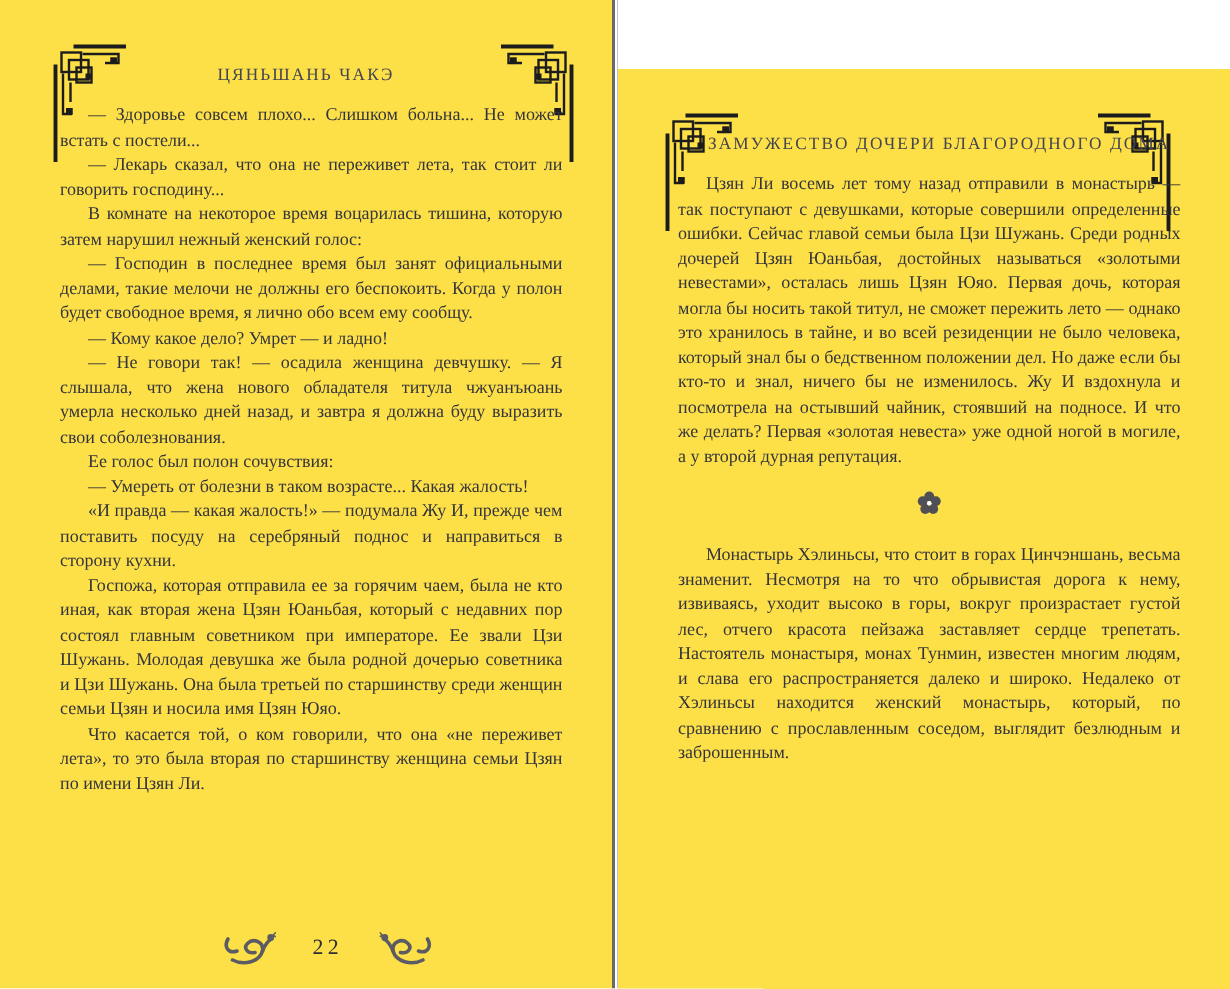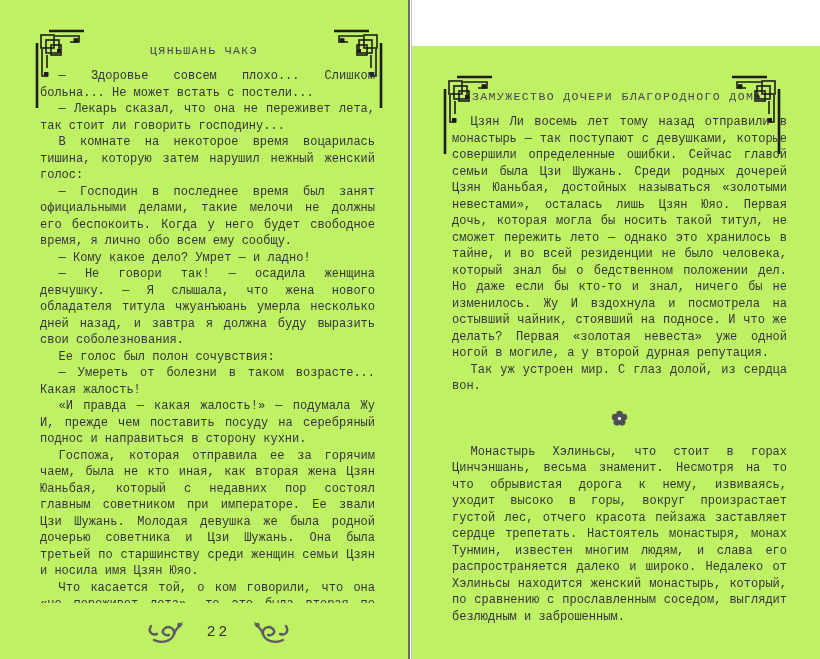--- a/index.html
+++ b/index.html
@@ -1,18 +1,18 @@
 <!DOCTYPE html>
 <html><head>
 <meta charset="utf-8">
 <style>
   html,body{margin:0;padding:0;background:#ffffff;}
   body{width:820px;height:659px;overflow:hidden;font-family:"Liberation Serif", serif;}
   .spread{position:relative;display:flex;width:820px;height:659px;background:#ffffff;}
-  .page{position:relative;height:659px;flex:0 0 408px;background:#bef264;font-family:Liberation Mono, monospace;}
+  .page{position:relative;height:659px;flex:0 0 408px;background:#fde047;}
   .page.right{flex:0 0 408px;margin-top:46px;}
   .gutter{flex:0 0 4px;height:659px;background:linear-gradient(to right,#6a6a6a 0,#6a6a6a 2px,#ffffff 2px,#ffffff 3px,#c4c4c4 3px,#c4c4c4 4px);}
   .running-header{position:absolute;top:44px;left:60px;right:60px;margin:0;text-align:center;
     font-size:11.5px;font-weight:normal;letter-spacing:1.4px;color:#454550;white-space:nowrap;}
   .body-text{position:absolute;top:68px;left:40px;right:33px;bottom:56px;overflow:hidden;
     font-size:12px;line-height:16.5px;color:#34343c;text-align:justify;}
   .body-text p{margin:0;text-indent:1.55em;}
   .corner{position:absolute;top:28px;width:50px;height:80px;}
   .corner.tl{left:34px;}
   .corner.tr{right:24px;transform:scaleX(-1);}
@@ -80,21 +80,21 @@
     <svg class="corner tr" viewBox="0 0 50 80">
         <use href="#fretwork"></use>
       </svg>
 
     <h1 class="running-header">ЦЯНЬШАНЬ ЧАКЭ</h1>
 
     <div class="body-text">
       <p>— Здоровье совсем плохо... Слишком больна... Не может встать с постели...</p>
       <p>— Лекарь сказал, что она не переживет лета, так стоит ли говорить господину...</p>
       <p>В комнате на некоторое время воцарилась тишина, которую затем нарушил нежный женский голос:</p>
-      <p>— Господин в последнее время был занят официальными делами, такие мелочи не должны его беспокоить. Когда у него будет свободное время, я лично обо всем ему сообщу.</p>
+      <p>— Господин в последнее время был занят официальными делами, такие мелочи не должны его беспокоить. Когда у полон будет свободное время, я лично обо всем ему сообщу.</p>
       <p>— Кому какое дело? Умрет — и ладно!</p>
       <p>— Не говори так! — осадила женщина девчушку. — Я слышала, что жена нового обладателя титула чжуанъюань умерла несколько дней назад, и завтра я должна буду выразить свои соболезнования.</p>
       <p>Ее голос был полон сочувствия:</p>
       <p>— Умереть от болезни в таком возрасте... Какая жалость!</p>
       <p>«И правда — какая жалость!» — подумала Жу И, прежде чем поставить посуду на серебряный поднос и направиться в сторону кухни.</p>
       <p>Госпожа, которая отправила ее за горячим чаем, была не кто иная, как вторая жена Цзян Юаньбая, который с недавних пор состоял главным советником при императоре. Ее звали Цзи Шужань. Молодая девушка же была родной дочерью советника и Цзи Шужань. Она была третьей по старшинству среди женщин семьи Цзян и носила имя Цзян Юяо.</p>
       <p>Что касается той, о ком говорили, что она «не переживет лета», то это была вторая по старшинству женщина семьи Цзян по имени Цзян Ли.</p>
     </div>
 
     <div class="page-footer">
@@ -115,21 +115,20 @@
         <use href="#fretwork"></use>
       </svg>
     <svg class="corner tr" viewBox="0 0 50 80">
         <use href="#fretwork"></use>
       </svg>
 
     <h1 class="running-header">ЗАМУЖЕСТВО ДОЧЕРИ БЛАГОРОДНОГО ДОМА</h1>
 
     <div class="body-text">
       <p>Цзян Ли восемь лет тому назад отправили в монастырь — так поступают с девушками, которые совершили определенные ошибки. Сейчас главой семьи была Цзи Шужань. Среди родных дочерей Цзян Юаньбая, достойных называться «золотыми невестами», осталась лишь Цзян Юяо. Первая дочь, которая могла бы носить такой титул, не сможет пережить лето — однако это хранилось в тайне, и во всей резиденции не было человека, который знал бы о бедственном положении дел. Но даже если бы кто-то и знал, ничего бы не изменилось. Жу И вздохнула и посмотрела на остывший чайник, стоявший на подносе. И что же делать? Первая «золотая невеста» уже одной ногой в могиле, а у второй дурная репутация.</p>
-      <p>Так уж устроен мир. С глаз долой, из сердца вон.</p>
       <div class="section-divider">
         <svg class="flower" viewBox="0 0 18 18">
             <use href="#blossom"></use>
           </svg>
       </div>
       <p>Монастырь Хэлиньсы, что стоит в горах Цинчэншань, весьма знаменит. Несмотря на то что обрывистая дорога к нему, извиваясь, уходит высоко в горы, вокруг произрастает густой лес, отчего красота пейзажа заставляет сердце трепетать. Настоятель монастыря, монах Тунмин, известен многим людям, и слава его распространяется далеко и широко. Недалеко от Хэлиньсы находится женский монастырь, который, по сравнению с прославленным соседом, выглядит безлюдным и заброшенным.</p>
     </div>
 
     <div class="page-footer">
       <svg class="snake" viewBox="0 0 36 26">

